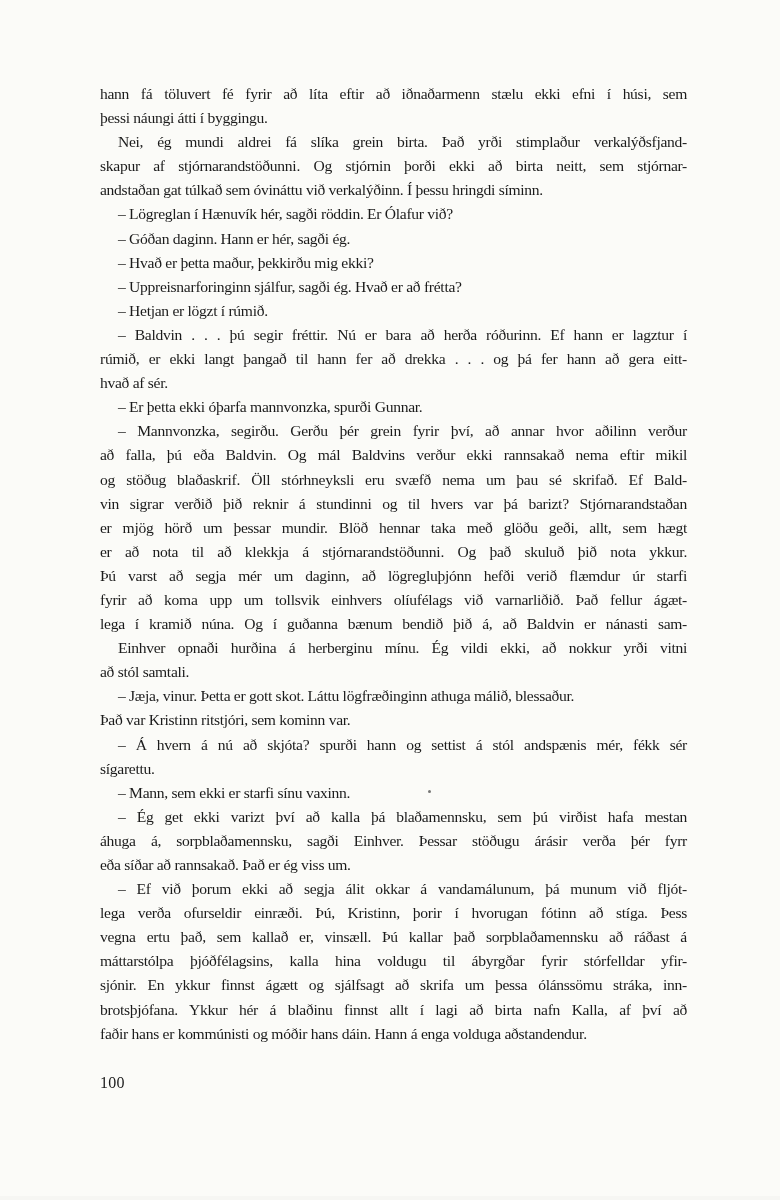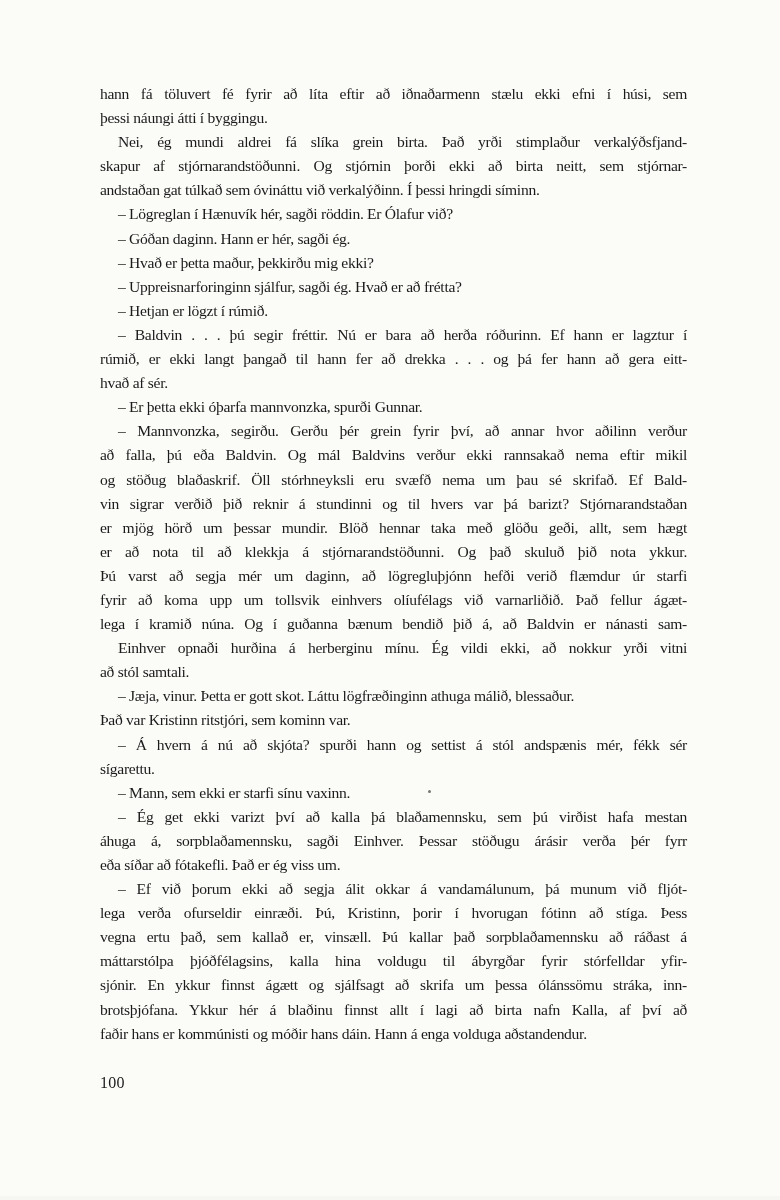--- a/index.html
+++ b/index.html
@@ -64,21 +64,21 @@
 
 <div class="page">
   <div class="text-block" id="text-block">
       <div class="para">
         <div class="pline">hann fá töluvert fé fyrir að líta eftir að iðnaðarmenn stælu ekki efni í húsi, sem</div>
         <div class="pline last">þessi náungi átti í byggingu.</div>
       </div>
       <div class="para">
         <div class="pline indent">Nei, ég mundi aldrei fá slíka grein birta. Það yrði stimplaður verkalýðsfjand-</div>
         <div class="pline">skapur af stjórnarandstöðunni. Og stjórnin þorði ekki að birta neitt, sem stjórnar-</div>
-        <div class="pline last">andstaðan gat túlkað sem óvináttu við verkalýðinn. Í þessi hringdi síminn.</div>
+        <div class="pline last">andstaðan gat túlkað sem óvináttu við verkalýðinn. Í þessu hringdi síminn.</div>
       </div>
       <div class="para">
         <div class="pline last indent">– Lögreglan í Hænuvík hér, sagði röddin. Er Ólafur við?</div>
       </div>
       <div class="para">
         <div class="pline last indent">– Góðan daginn. Hann er hér, sagði ég.</div>
       </div>
       <div class="para">
         <div class="pline last indent">– Hvað er þetta maður, þekkirðu mig ekki?</div>
       </div>
@@ -120,21 +120,21 @@
       <div class="para">
         <div class="pline indent">– Á hvern á nú að skjóta? spurði hann og settist á stól andspænis mér, fékk sér</div>
         <div class="pline last">sígarettu.</div>
       </div>
       <div class="para">
         <div class="pline last indent">– Mann, sem ekki er starfi sínu vaxinn.</div>
       </div>
       <div class="para">
         <div class="pline indent">– Ég get ekki varizt því að kalla þá blaðamennsku, sem þú virðist hafa mestan</div>
         <div class="pline">áhuga á, sorpblaðamennsku, sagði Einhver. Þessar stöðugu árásir verða þér fyrr</div>
-        <div class="pline last">eða síðar að fótakefli. Það er ég viss um.</div>
+        <div class="pline last">eða síðar að rannsakað. Það er ég viss um.</div>
       </div>
       <div class="para">
         <div class="pline indent">– Ef við þorum ekki að segja álit okkar á vandamálunum, þá munum við fljót-</div>
         <div class="pline">lega verða ofurseldir einræði. Þú, Kristinn, þorir í hvorugan fótinn að stíga. Þess</div>
         <div class="pline">vegna ertu það, sem kallað er, vinsæll. Þú kallar það sorpblaðamennsku að ráðast á</div>
         <div class="pline">máttarstólpa þjóðfélagsins, kalla hina voldugu til ábyrgðar fyrir stórfelldar yfir-</div>
         <div class="pline">sjónir. En ykkur finnst ágætt og sjálfsagt að skrifa um þessa ólánssömu stráka, inn-</div>
         <div class="pline">brotsþjófana. Ykkur hér á blaðinu finnst allt í lagi að birta nafn Kalla, af því að</div>
         <div class="pline last">faðir hans er kommúnisti og móðir hans dáin. Hann á enga volduga aðstandendur.</div>
       </div>

